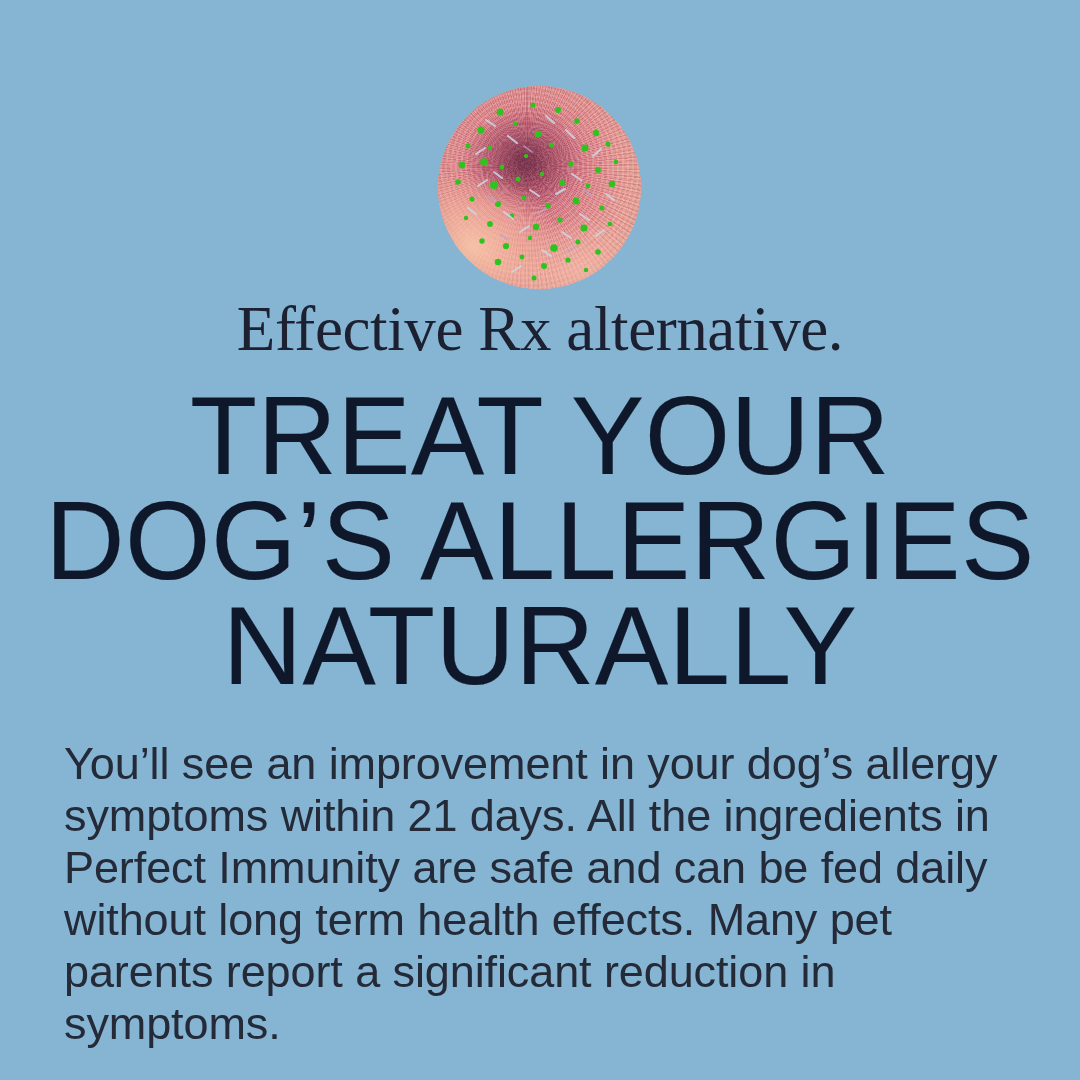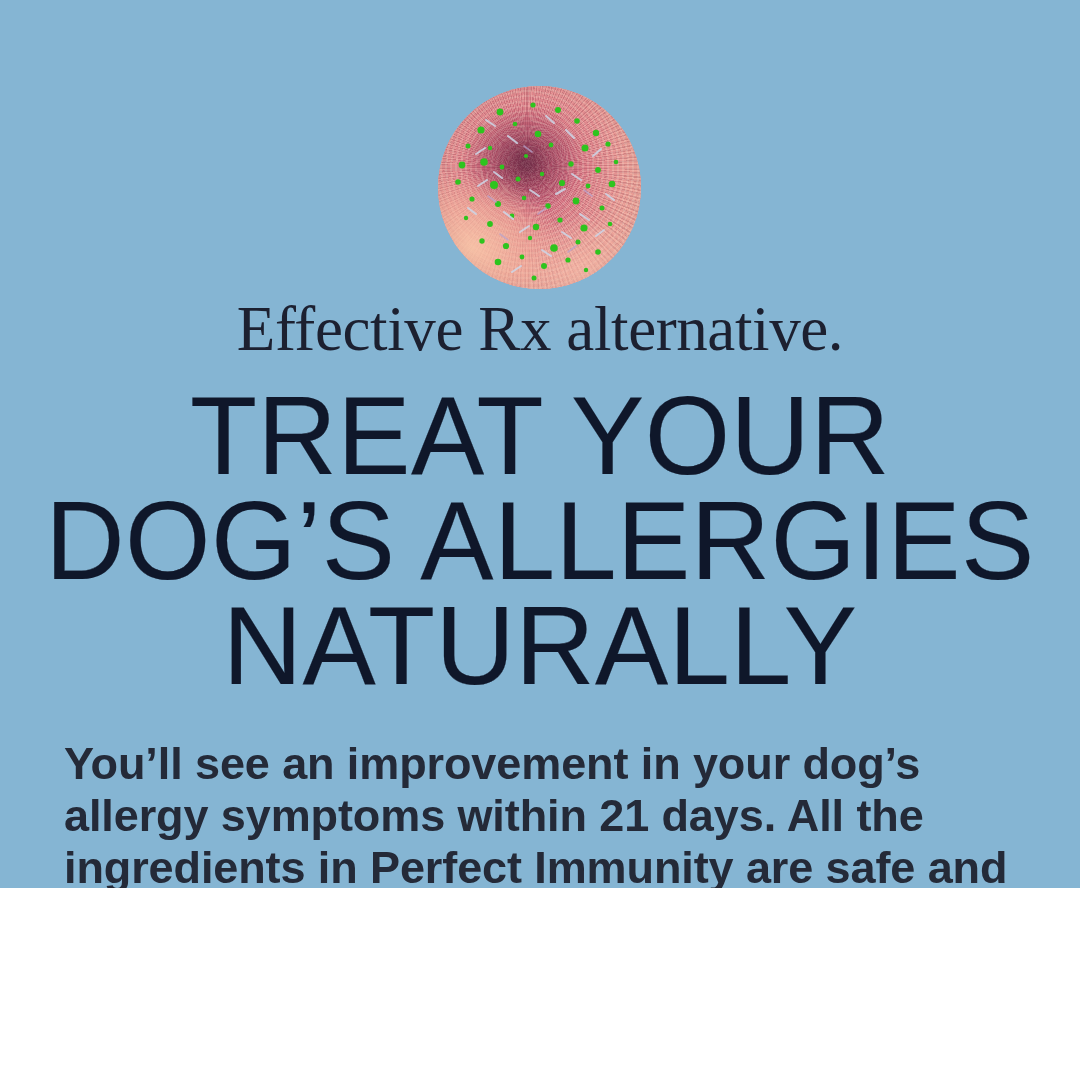--- a/index.html
+++ b/index.html
@@ -9,21 +9,21 @@
   body {
     width: 1080px;
     height: 1080px;
     overflow: hidden;
     font-family: "Liberation Sans", sans-serif;
   }
 
   #poster {
     position: relative;
     width: 1080px;
-    height: 888px;
+    height: 1080px;
     background: #85b5d3;
     overflow: hidden;
     box-sizing: border-box;
   }
 
   
   .hero-wrap {
     position: absolute;
     left: 438px;
     top: 86px;
@@ -159,21 +159,21 @@
     transform: scaleX(0.98);
     -webkit-text-stroke: 0.2px #1c2030;
   }
 
   .body-copy {
     position: absolute;
     left: 64px;
     top: 738px;
     width: 952px;
     font-family: "Liberation Sans", sans-serif;
-    font-weight: 700;
+    font-weight: 400;
     font-size: 45px;
     line-height: 52px;
     color: #242a38;
     letter-spacing: -0.1px;
     text-align: left;
   }
 </style>
 </head>
 <body>
 

